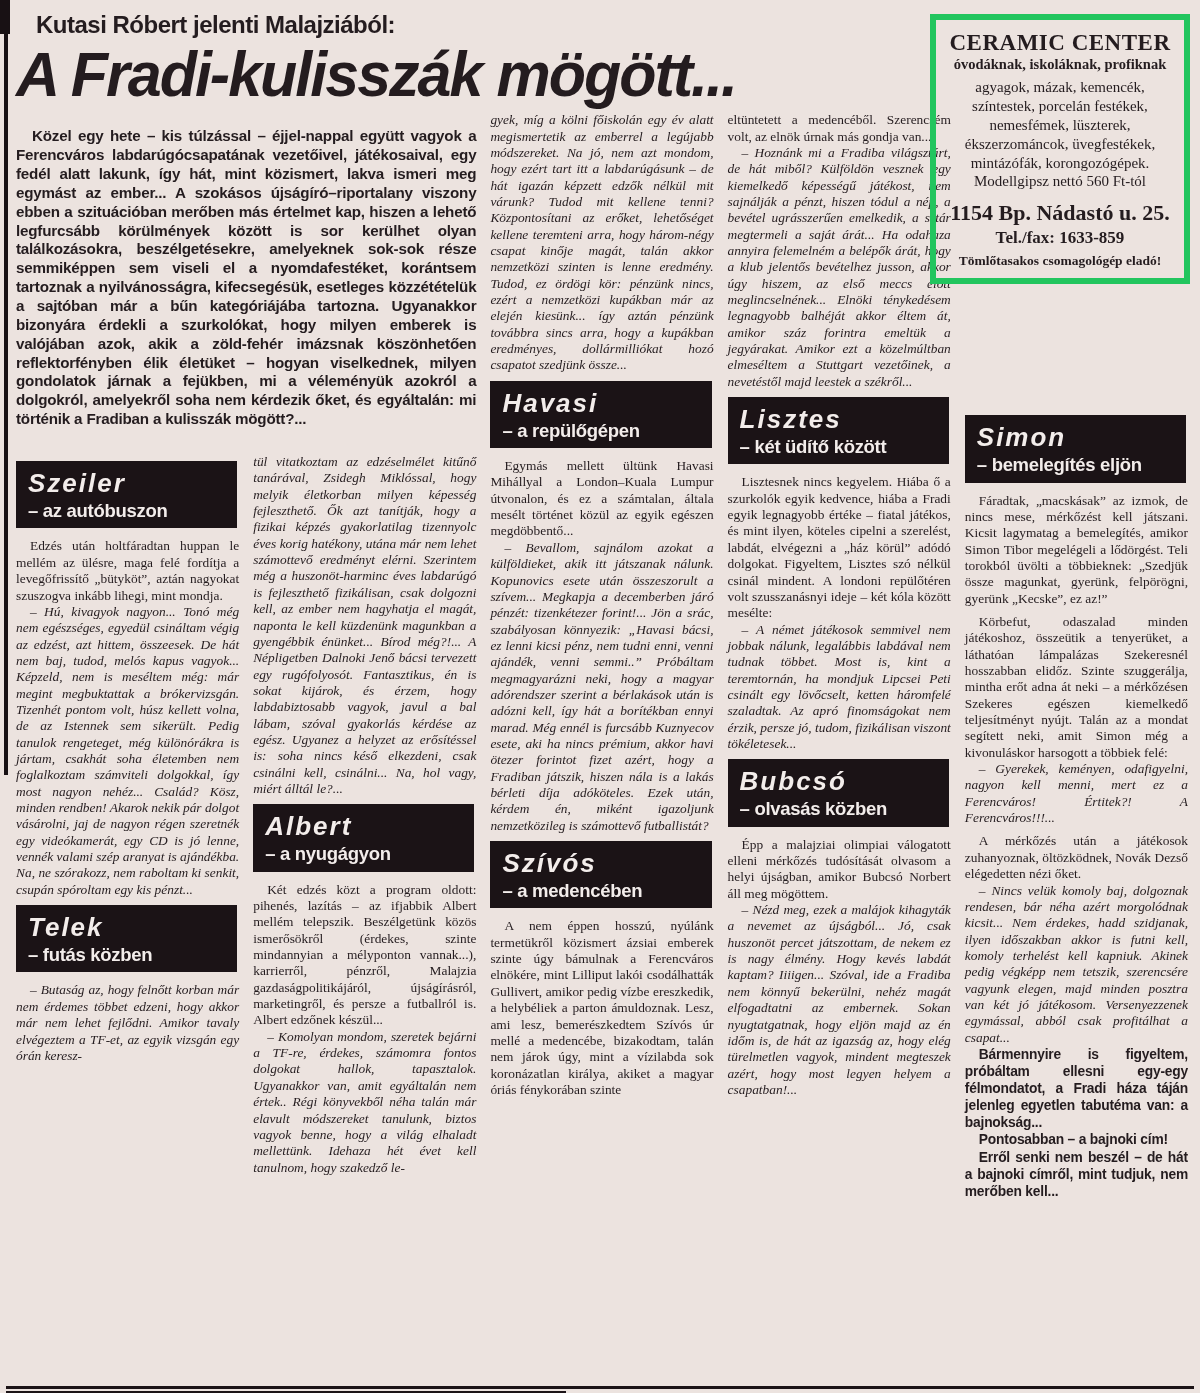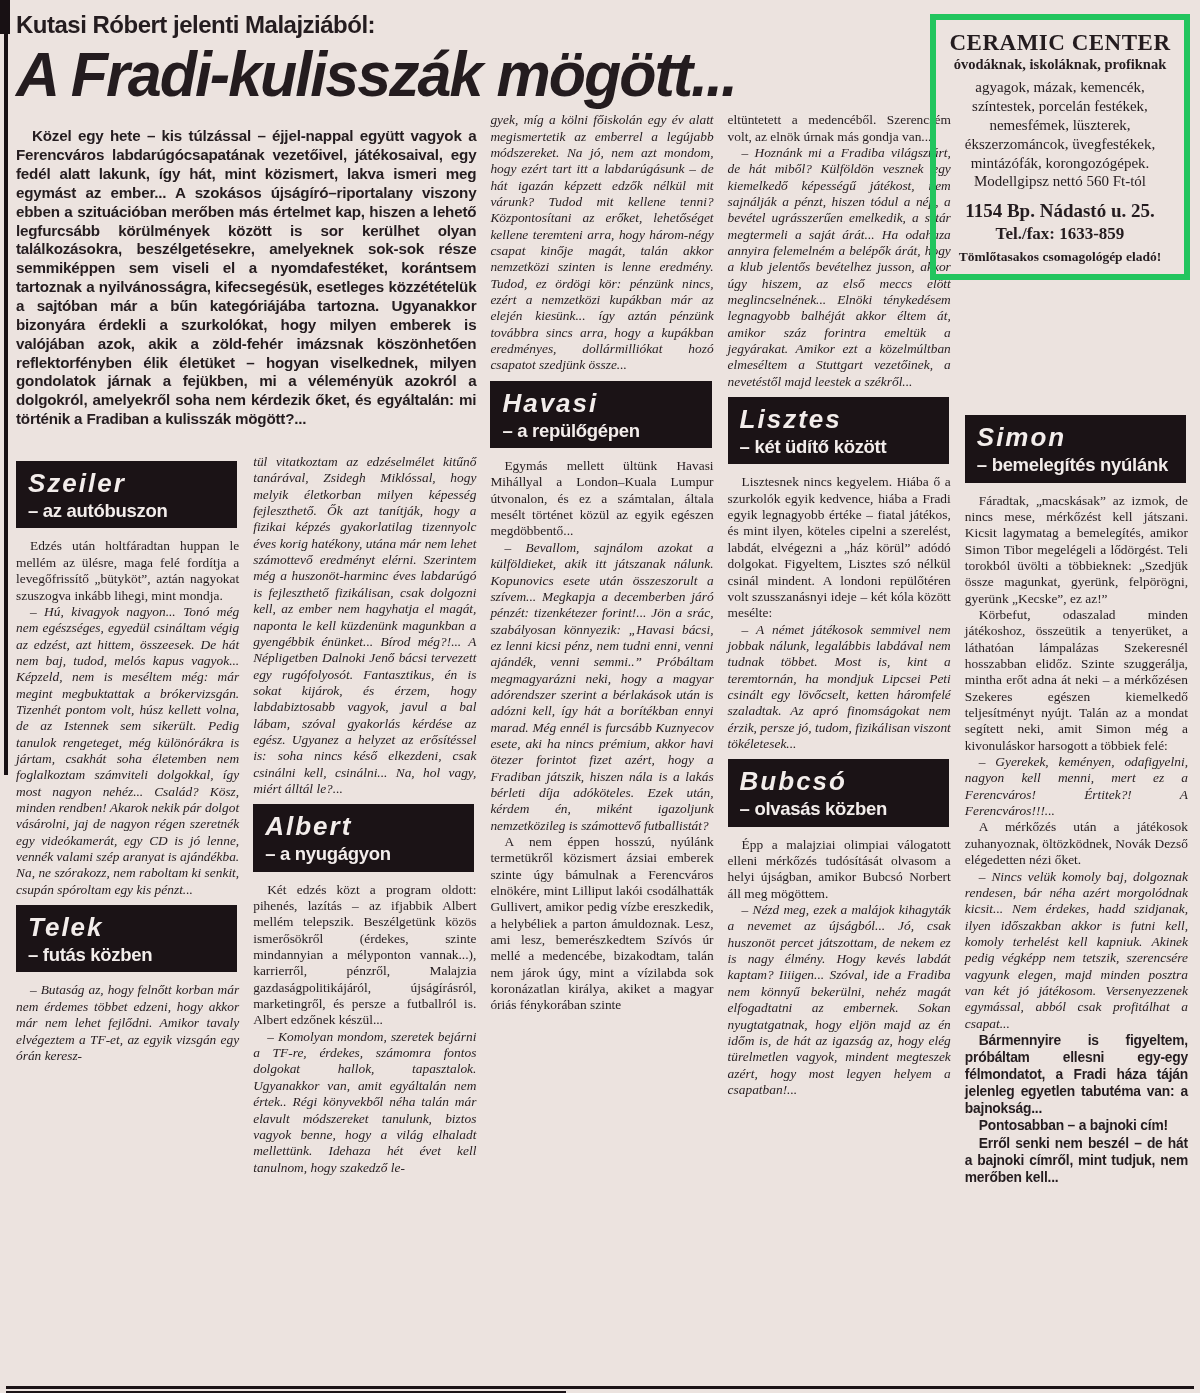--- a/index.html
+++ b/index.html
@@ -12,37 +12,37 @@
   
   .edge-left{position:absolute;left:4px;top:0;width:4px;height:775px;background:#18滴1114;background:#181114;}
   .edge-corner{position:absolute;left:0;top:0;width:10px;height:34px;background:#181114;}
   .rule-bottom{position:absolute;left:6px;right:6px;bottom:4px;height:3px;background:#1c1417;}
   .rule-bottom2{position:absolute;left:6px;width:560px;bottom:0;height:2px;background:#1c1417;}
 
   .masthead-row{padding:12px 14px 0 16px;}
   .masthead{margin-right:252px;}
   .kicker{
     font-family:"Liberation Sans",sans-serif;font-weight:bold;
-    font-size:24px;letter-spacing:-0.5px;line-height:1.05;
+    font-size:24px;letter-spacing:-0.5px;line-height:1.05;margin-left:20px;
   }
   .headline{
     font-family:"Liberation Sans",sans-serif;font-weight:bold;font-style:italic;
     font-size:61px;letter-spacing:-2px;line-height:1.0;margin-top:6px;
     transform:scaleY(1.04);transform-origin:left top;white-space:nowrap;
   }
 
   .ad{
     position:absolute;top:14px;right:10px;width:232px;
     border:6px solid #22c55e;padding:10px 8px 9px;text-align:center;
     font-family:"Liberation Serif",serif;
   }
   .ad-title{font-size:23px;font-weight:bold;letter-spacing:0.5px;}
   .ad-aud{font-size:14.5px;font-weight:bold;}
   .ad-body{font-size:15px;line-height:1.26;margin-top:5px;}
-  .ad-addr{font-size:19px;font-weight:bold;margin-top:9px;}
+  .ad-addr{font-size:22px;font-weight:bold;margin-top:9px;}
   .ad-tel{font-size:17px;font-weight:bold;margin-top:2px;}
   .ad-note{font-size:13.5px;font-weight:bold;margin-top:5px;}
 
   .body-grid{
     display:grid;grid-template-columns:repeat(5,1fr);
     grid-template-rows:auto 1fr;column-gap:14px;
     padding:8px 12px 14px 16px;
   }
   .lead{grid-column:1/3;grid-row:1;padding-bottom:10px;}
   .lead-p{
@@ -65,21 +65,21 @@
     display:block;font-family:"Liberation Sans",sans-serif;
     font-style:italic;font-weight:bold;font-size:26px;line-height:1.0;
     letter-spacing:2px;
   }
   .sec .sub{
     display:block;font-family:"Liberation Sans",sans-serif;
     font-weight:bold;font-size:18.5px;line-height:1.05;margin-top:5px;letter-spacing:-0.3px;
   }
 
   .p{font-size:13.4px;line-height:1.22;text-align:justify;margin:0;}
-  .p.ind{text-indent:14px;}
+  .p.ind{text-indent:14px;margin-top:7px;}
   .p.it{font-style:italic;text-indent:14px;}
   .p.noind{text-indent:0;}
   .p.boldp{
     font-family:"Liberation Sans",sans-serif;font-weight:bold;
     font-size:13.8px;line-height:1.24;text-indent:14px;letter-spacing:-0.2px;
   }
 </style>
 </head>
 <body>
 
@@ -134,20 +134,24 @@
     </div>
 
     <div class="colC">
       <p class="p it noind">gyek, míg a kölni főiskolán egy év alatt megismertetik az emberrel a legújabb módszereket. Na jó, nem azt mondom, hogy ezért tart itt a labdarúgásunk – de hát igazán képzett edzők nélkül mit várunk? Tudod mit kellene tenni? Központosítani az erőket, lehetőséget kellene teremteni arra, hogy három-négy csapat kinője magát, talán akkor nemzetközi szinten is lenne eredmény. Tudod, ez ördögi kör: pénzünk nincs, ezért a nemzetközi kupákban már az elején kiesünk... így aztán pénzünk továbbra sincs arra, hogy a kupákban eredményes, dollármilliókat hozó csapatot szedjünk össze...</p>
       <div class="sec">
         <span class="nm">Havasi</span>
         <span class="sub">– a repülőgépen</span>
       </div>
       <p class="p ind">Egymás mellett ültünk Havasi Mihállyal a London–Kuala Lumpur útvonalon, és ez a számtalan, általa mesélt történet közül az egyik egészen megdöbbentő...</p>
       <p class="p it">– Bevallom, sajnálom azokat a külföldieket, akik itt játszanak nálunk. Kopunovics esete után összeszorult a szívem... Megkapja a decemberben járó pénzét: tizenkétezer forint!... Jön a srác, szabályosan könnyezik: „Havasi bácsi, ez lenni kicsi pénz, nem tudni enni, venni ajándék, venni semmi..” Próbáltam megmagyarázni neki, hogy a magyar adórendszer szerint a bérlakások után is adózni kell, így hát a borítékban ennyi marad. Még ennél is furcsább Kuznyecov esete, aki ha nincs prémium, akkor havi ötezer forintot fizet azért, hogy a Fradiban játszik, hiszen nála is a lakás bérleti díja adóköteles. Ezek után, kérdem én, miként igazoljunk nemzetközileg is számottevő futballistát?</p>
+      <div class="sec">
+        <span class="nm">Szívós</span>
+        <span class="sub">– a medencében</span>
+      </div>
       <p class="p ind">A nem éppen hosszú, nyúlánk termetükről közismert ázsiai emberek szinte úgy bámulnak a Ferencváros elnökére, mint Lilliput lakói csodálhatták Gullivert, amikor pedig vízbe ereszkedik, a helybéliek a parton ámuldoznak. Lesz, ami lesz, bemerészkedtem Szívós úr mellé a medencébe, bizakodtam, talán nem járok úgy, mint a vízilabda sok koronázatlan királya, akiket a magyar óriás fénykorában szinte</p>
     </div>
 
     <div class="colD">
       <p class="p noind">eltüntetett a medencéből. Szerencsém volt, az elnök úrnak más gondja van...</p>
       <p class="p it">– Hoznánk mi a Fradiba világsztárt, de hát miből? Külföldön vesznek egy kiemelkedő képességű játékost, nem sajnálják a pénzt, hiszen tódul a nép, a bevétel ugrásszerűen emelkedik, a sztár megtermeli a saját árát... Ha odahaza annyira felemelném a belépők árát, hogy a klub jelentős bevételhez jusson, akkor úgy hiszem, az első meccs előtt meglincselnének... Elnöki ténykedésem legnagyobb balhéját akkor éltem át, amikor száz forintra emeltük a jegyárakat. Amikor ezt a közelmúltban elmeséltem a Stuttgart vezetőinek, a nevetéstől majd leestek a székről...</p>
       <div class="sec">
         <span class="nm">Lisztes</span>
         <span class="sub">– két üdítő között</span>
       </div>
@@ -158,21 +162,21 @@
         <span class="sub">– olvasás közben</span>
       </div>
       <p class="p ind">Épp a malajziai olimpiai válogatott elleni mérkőzés tudósítását olvasom a helyi újságban, amikor Bubcsó Norbert áll meg mögöttem.</p>
       <p class="p it">– Nézd meg, ezek a malájok kihagyták a nevemet az újságból... Jó, csak huszonöt percet játszottam, de nekem ez is nagy élmény. Hogy kevés labdát kaptam? Iiiigen... Szóval, ide a Fradiba nem könnyű bekerülni, nehéz magát elfogadtatni az embernek. Sokan nyugtatgatnak, hogy eljön majd az én időm is, de hát az igazság az, hogy elég türelmetlen vagyok, mindent megteszek azért, hogy most legyen helyem a csapatban!...</p>
     </div>
 
     <div class="colE">
       <div class="ad-spacer"></div>
       <div class="sec">
         <span class="nm">Simon</span>
-        <span class="sub">– bemelegítés nyúlánk</span>
+        <span class="sub">– bemelegítés eljön</span>
       </div>
       <p class="p ind">Fáradtak, „macskásak” az izmok, de nincs mese, mérkőzést kell játszani. Kicsit lagymatag a bemelegítés, amikor Simon Tibor megelégeli a lődörgést. Teli torokból üvölti a többieknek: „Szedjük össze magunkat, gyerünk, felpörögni, gyerünk „Kecske”, ez az!”</p>
       <p class="p ind">Körbefut, odaszalad minden játékoshoz, összeütik a tenyerüket, a láthatóan lámpalázas Szekeresnél hosszabban elidőz. Szinte szuggerálja, mintha erőt adna át neki – a mérkőzésen Szekeres egészen kiemelkedő teljesítményt nyújt. Talán az a mondat segített neki, amit Simon még a kivonuláskor harsogott a többiek felé:</p>
       <p class="p it">– Gyerekek, keményen, odafigyelni, nagyon kell menni, mert ez a Ferencváros! Értitek?! A Ferencváros!!!...</p>
       <p class="p ind">A mérkőzés után a játékosok zuhanyoznak, öltözködnek, Novák Dezső elégedetten nézi őket.</p>
       <p class="p it">– Nincs velük komoly baj, dolgoznak rendesen, bár néha azért morgolódnak kicsit... Nem érdekes, hadd szidjanak, ilyen időszakban akkor is futni kell, komoly terhelést kell kapniuk. Akinek pedig végképp nem tetszik, szerencsére vagyunk elegen, majd minden posztra van két jó játékosom. Versenyezzenek egymással, abból csak profitálhat a csapat...</p>
       <p class="p boldp">Bármennyire is figyeltem, próbáltam ellesni egy-egy félmondatot, a Fradi háza táján jelenleg egyetlen tabutéma van: a bajnokság...</p>
       <p class="p boldp">Pontosabban – a bajnoki cím!</p>
       <p class="p boldp">Erről senki nem beszél – de hát a bajnoki címről, mint tudjuk, nem merőben kell...</p>
     </div>

